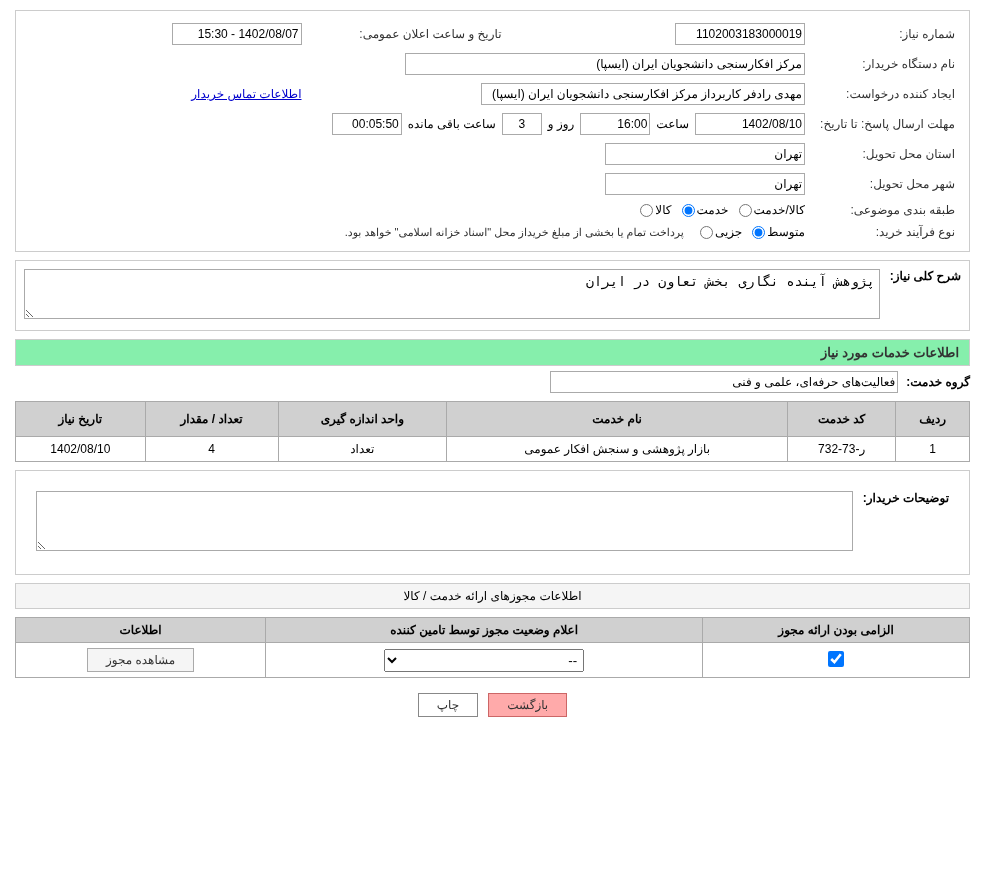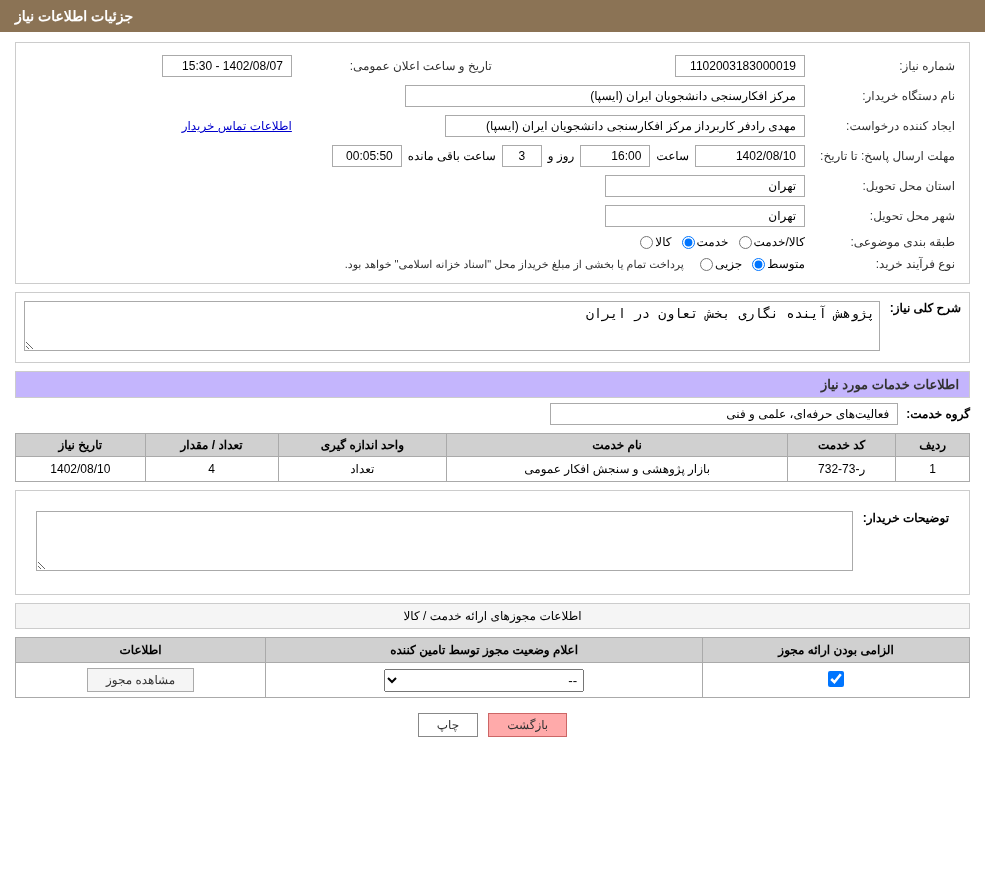--- a/index.html
+++ b/index.html
@@ -20,21 +20,21 @@
       color: #fff;
       text-align: left;
       padding: 8px 15px;
       font-size: 14px;
       font-weight: bold;
     }
     .main-content {
       padding: 10px 15px;
     }
     .section-title {
-      background: #c4b5fd;
+      background: #86efac;
       border: 1px solid #ccc;
       padding: 5px 10px;
       font-weight: bold;
       font-size: 13px;
       margin: 8px 0 5px 0;
       color: #333;
     }
     .info-table {
       width: 100%;
       border-collapse: collapse;
@@ -48,21 +48,21 @@
       color: #333;
       white-space: nowrap;
       width: 150px;
       font-weight: normal;
     }
     .value-cell {
       text-align: right;
     }
     .input-field {
       border: 1px solid #aaa;
-      padding: 3px 8px;
+      padding: 3px 2px;
       background: #fff;
       min-height: 22px;
       display: inline-block;
     }
     .input-medium { width: 200px; }
     .input-narrow { width: 130px; }
     .input-date { width: 110px; }
     .input-time { width: 70px; }
     .input-counter { width: 40px; text-align: center; }
     .blue-link { color: #0000cc; text-decoration: underline; cursor: pointer; }
@@ -84,21 +84,21 @@
     }
     
     .services-table {
       width: 100%;
       border-collapse: collapse;
       margin-top: 5px;
     }
     .services-table th {
       background: #d0d0d0;
       border: 1px solid #aaa;
-      padding: 4px 8px;
+      padding: 10px 8px;
       text-align: center;
       font-weight: bold;
     }
     .services-table td {
       border: 1px solid #aaa;
       padding: 5px 8px;
       text-align: center;
     }
     .services-table tr:nth-child(even) { background: #f9f9f9; }
     .textarea-field {
@@ -161,23 +161,20 @@
     }
     .general-info-section {
       position: relative;
     }
   </style>
 </head>
 <body>
 
 <div class="page-wrapper">
 
-  <div class="header-bar">
-    <span>جزئیات اطلاعات نیاز</span>
-  </div>
 
   <div class="main-content">
 
     <div class="general-info-section section-box">
 
       <table class="info-table">
         <tbody>
             <tr>
           <td class="label-cell">شماره نیاز:</td>
           <td class="value-cell">
@@ -193,21 +190,21 @@
         <tr>
           <td class="label-cell">نام دستگاه خریدار:</td>
           <td class="value-cell" colspan="4">
             <div class="input-field" style="width:400px;">مرکز افکارسنجی دانشجویان ایران (ایسپا)</div>
           </td>
         </tr>
 
         <tr>
           <td class="label-cell">ایجاد کننده درخواست:</td>
           <td class="value-cell" colspan="3">
-            <div class="input-field" style="width:360px;">مهدی رادفر کاربرداز مرکز افکارسنجی دانشجویان ایران (ایسپا)</div>
+            <div class="input-field" style="width:324px;">مهدی رادفر کاربرداز مرکز افکارسنجی دانشجویان ایران (ایسپا)</div>
           </td>
           <td style="text-align:right;">
             <span class="blue-link">اطلاعات تماس خریدار</span>
           </td>
         </tr>
 
         <tr>
           <td class="label-cell">مهلت ارسال پاسخ: تا تاریخ:</td>
           <td class="value-cell" colspan="4">
             <div class="row-flex">

